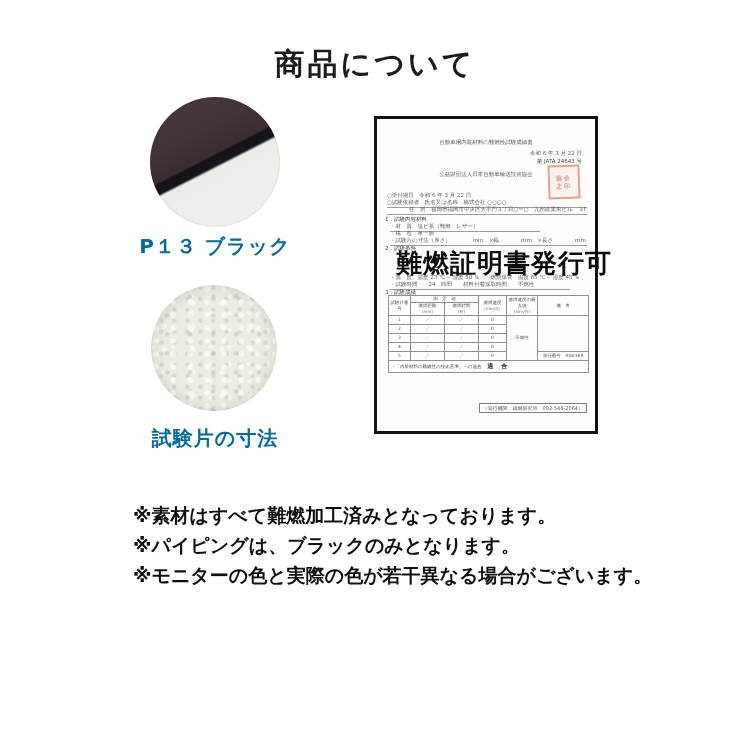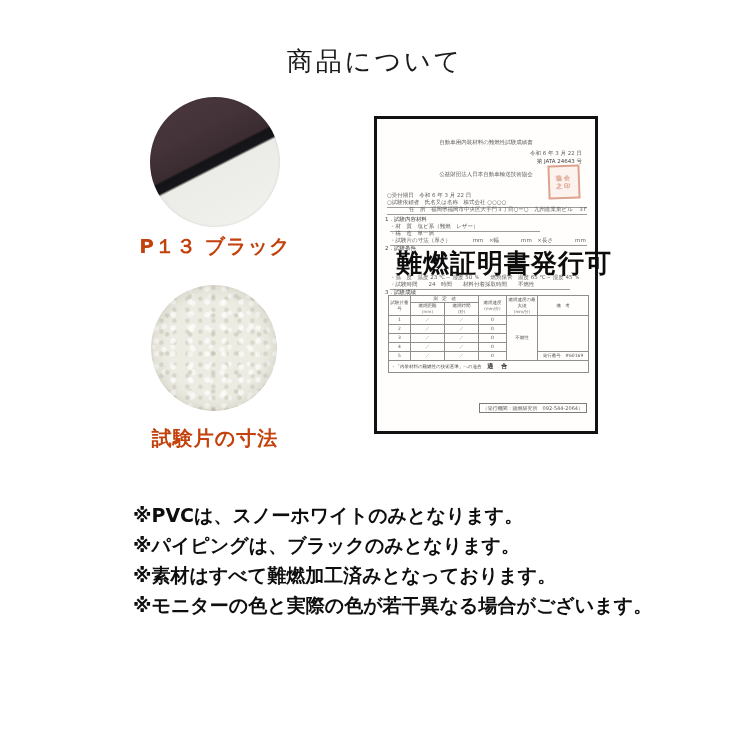--- a/index.html
+++ b/index.html
@@ -6,21 +6,21 @@
   html, body { background: #ffffff; }
   body {
     width: 750px; height: 750px; position: relative; overflow: hidden;
     font-family: "DejaVu Sans", "Liberation Sans", sans-serif;
     color: #111;
   }
 
   
   .page-title {
     position: absolute; top: 44px; left: 0; width: 750px;
-    text-align: center; font-size: 26px; font-weight: normal;
+    text-align: center; font-size: 30px; font-weight: bold;
     letter-spacing: 3px; color: #1b1b1b;
   }
 
   
   .swatch { position: absolute; border-radius: 50%; }
   .swatch-black {
     left: 150px; top: 97px; width: 130px; height: 130px;
     background: linear-gradient(153deg,
       #4a383e 0%, #443339 30%, #3a2c31 45.5%,
       #141418 47%, #17171b 52%,
@@ -34,21 +34,21 @@
       radial-gradient(circle at 30% 30%, rgba(255,255,255,.7) 0 2px, transparent 3.5px),
       radial-gradient(circle at 70% 60%, rgba(176,173,158,.38) 0 1.5px, transparent 3px),
       radial-gradient(circle at 45% 80%, rgba(255,255,255,.6) 0 2px, transparent 3.5px),
       radial-gradient(circle at 80% 25%, rgba(176,173,158,.32) 0 1.5px, transparent 3px),
       radial-gradient(circle at 15% 65%, rgba(255,255,255,.55) 0 1.5px, transparent 3px);
     background-size: 17px 13px, 23px 19px, 29px 23px, 13px 11px, 19px 17px;
     box-shadow: inset 0 0 16px rgba(142,139,120,.30), inset 0 0 3px rgba(0,0,0,.06);
   }
   .swatch-label {
     position: absolute; width: 250px; text-align: center;
-    font-size: 20px; font-weight: bold; line-height: 24px; color: #c2410c;
+    font-size: 20px; font-weight: bold; line-height: 24px; color: #0369a1;
     letter-spacing: 1px;
   }
   .swatch-label.one { left: 90px; top: 234px; }
   .swatch-label.two { left: 90px; top: 426px; }
 
   
   .cert {
     position: absolute; left: 374px; top: 116px; width: 224px; height: 318px;
     background: #fffefd; border: 3px solid #121212;
   }
@@ -226,17 +226,16 @@
     </tbody>
       </table>
   </div>
 
   <div class="issuer">（発行機関：難燃研究所　092-544-2064）</div>
 </div>
 
 <div class="cert-overlay">難燃証明書発行可</div>
 
 <div class="notes">
-  <div>※PVCは、スノーホワイトのみとなります。</div>
+  <div>※素材はすべて難燃加工済みとなっております。</div>
   <div>※パイピングは、ブラックのみとなります。</div>
-  <div>※素材はすべて難燃加工済みとなっております。</div>
   <div>※モニターの色と実際の色が若干異なる場合がございます。</div>
 </div>
 
 </body></html>

